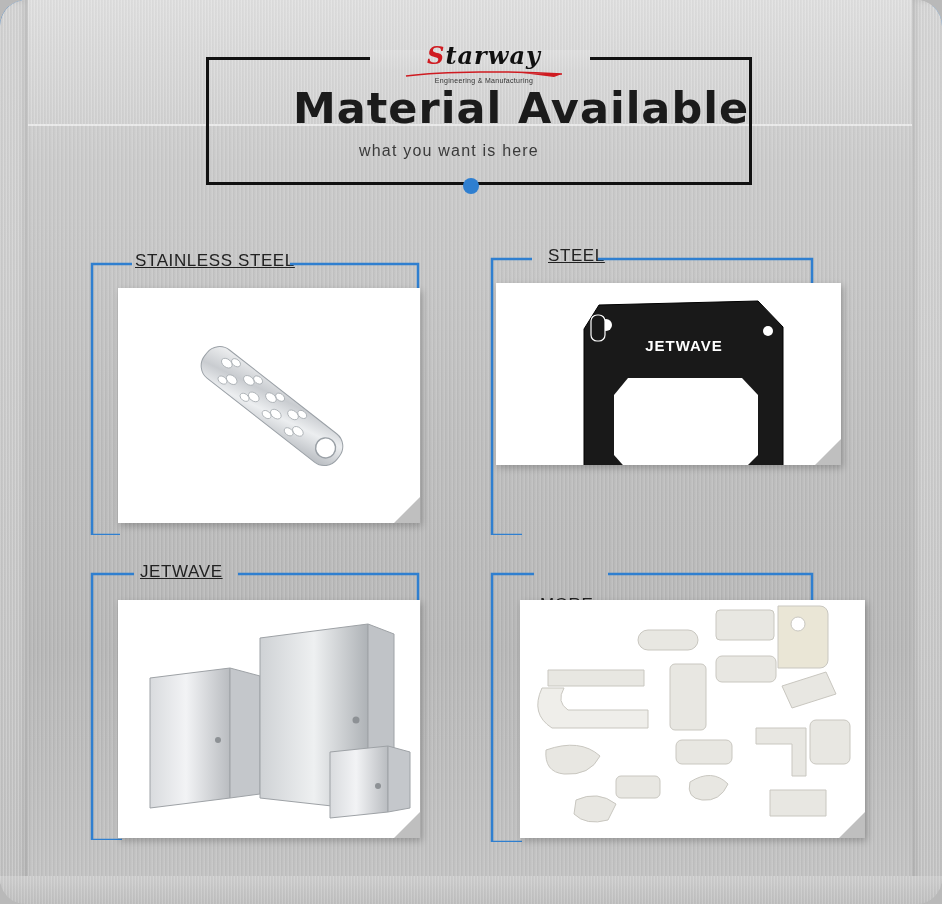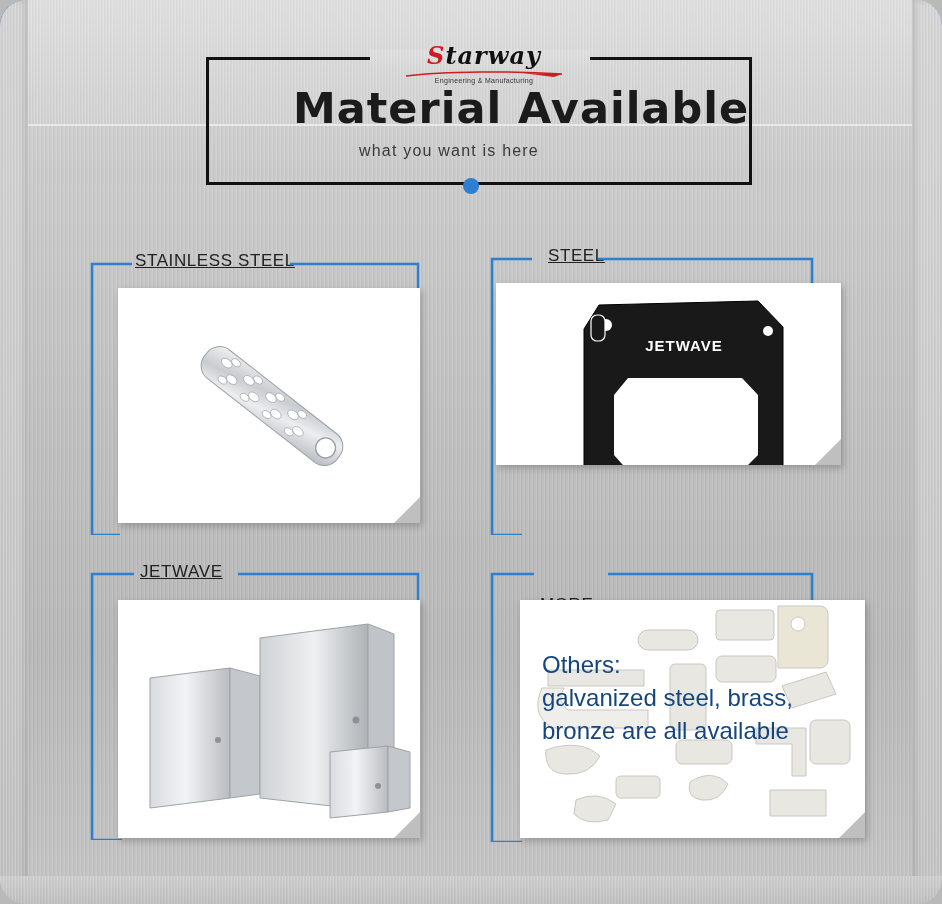--- a/index.html
+++ b/index.html
@@ -414,19 +414,16 @@
           <path d="M236 128 h50 v48 h-14 v-32 h-36 z"></path>
           <path d="M26 150 q34 -12 54 6 q-10 20 -36 18 q-20 -2 -18 -24 z"></path>
           <rect x="96" y="176" width="44" height="22" rx="5"></rect>
           <path d="M170 182 q22 -14 38 2 q-8 18 -26 16 q-16 -2 -12 -18 z"></path>
           <path d="M250 190 h56 v26 h-56 z"></path>
           <path d="M56 200 q22 -10 40 4 l-8 16 q-22 6 -34 -6 z"></path>
           <rect x="290" y="120" width="40" height="44" rx="6"></rect>
         </g>
       </svg>
     </div>
-    <div class="others-text">Others:
-galvanized steel, brass,
-bronze are all available</div>
     <div class="corner"></div>
   </div>
 
 </div>
 
 </body></html>

